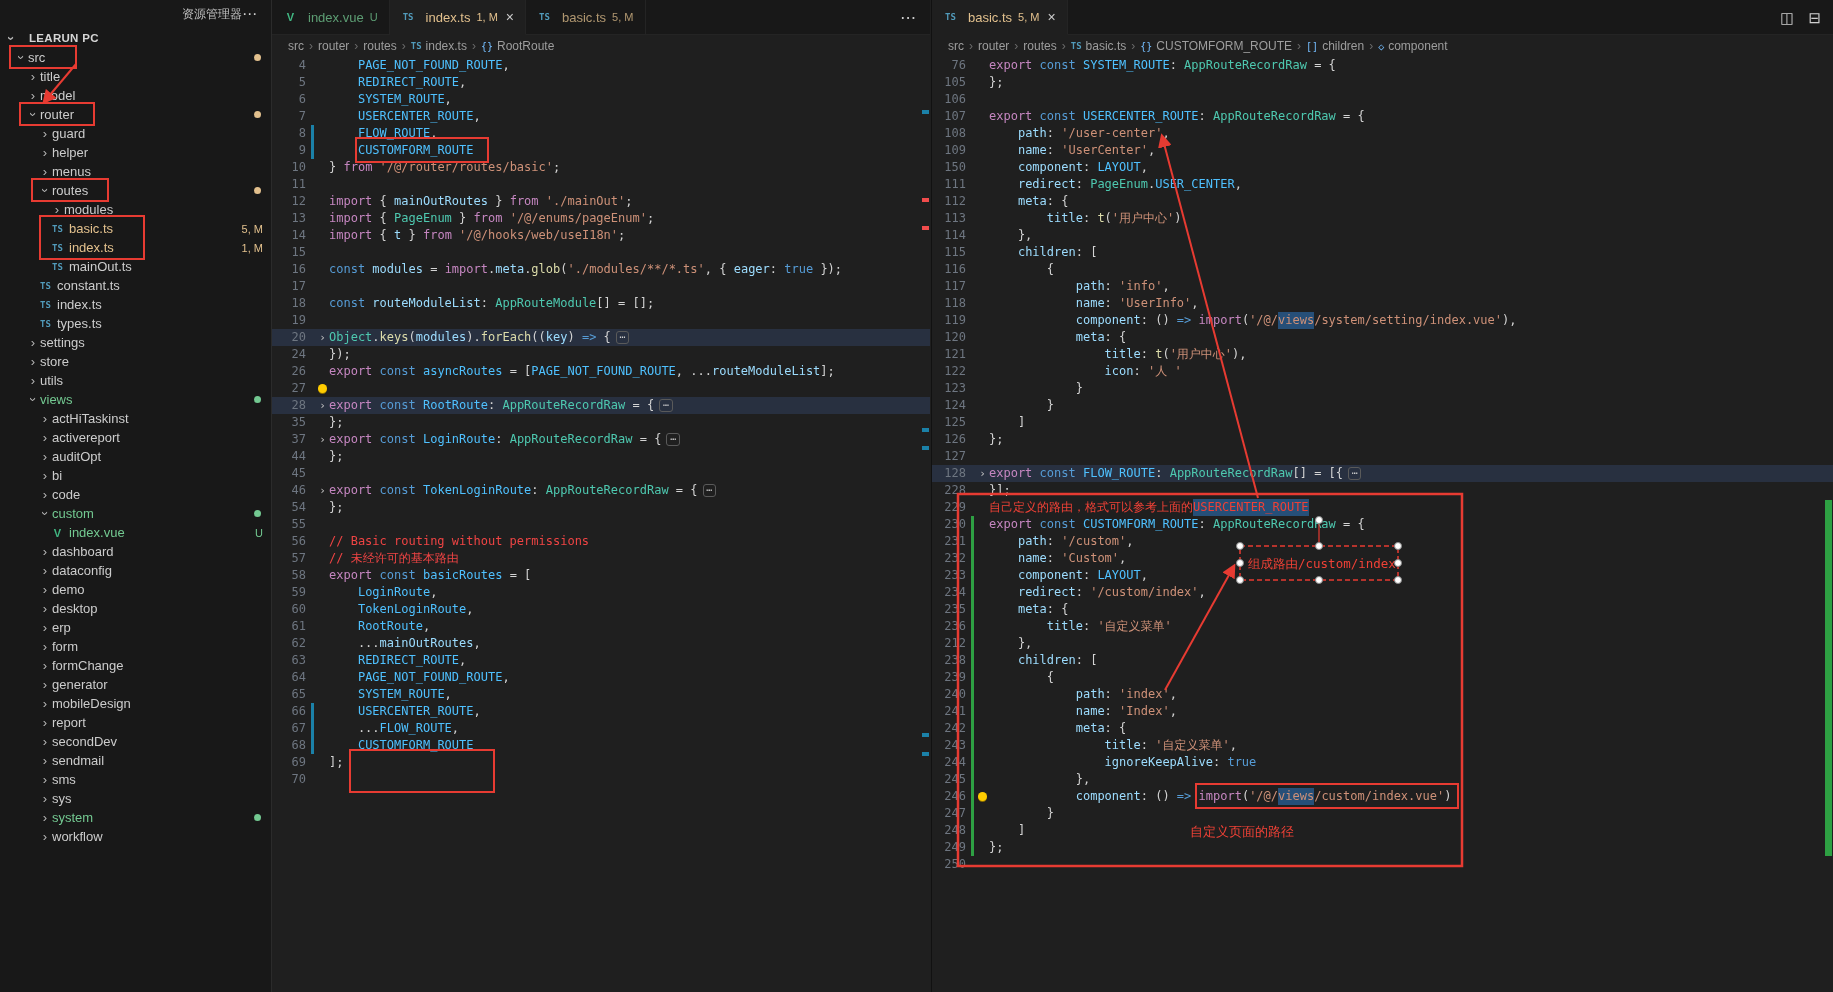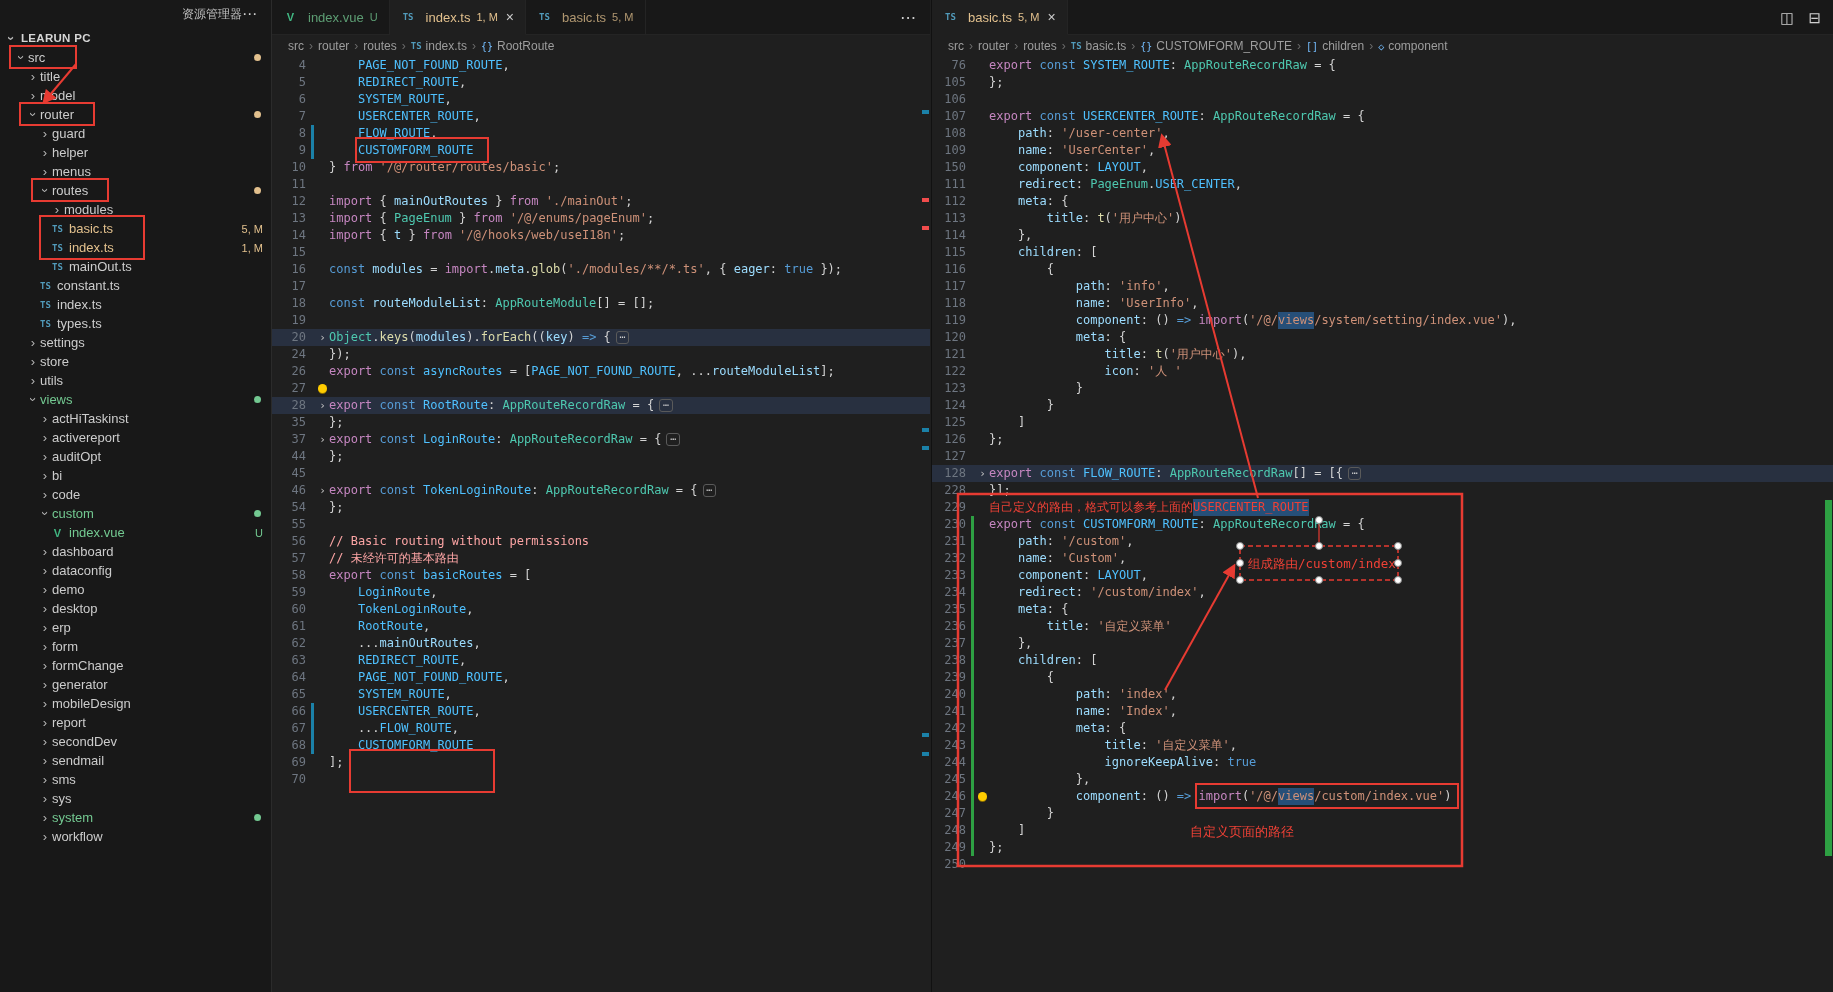--- a/index.html
+++ b/index.html
@@ -6,21 +6,21 @@
   html,body { width:1833px; height:992px; overflow:hidden; background:#1f1f1f;
     font-family:"Liberation Sans","DejaVu Sans",sans-serif; }
   .app { position:relative; width:1833px; height:992px; background:#1f1f1f; color:#ccc; }
 
   
   .explorer { position:absolute; left:0; top:0; width:272px; height:992px; background:#181818;
     border-right:1px solid #2b2b2b; font-size:13px; overflow:hidden; }
   .exp-head { height:28px; display:flex; align-items:center; justify-content:flex-end;
     padding:0 14px 0 16px; font-size:12px; color:#bfbfbf; }
   .more { color:#cfcfcf; font-size:15px; cursor:pointer; }
-  .proj-head { height:20px; display:flex; align-items:center; gap:3px; font-weight:700;
+  .proj-head { height:20px; display:flex; align-items:center; gap:11px; font-weight:700;
     font-size:11.5px; color:#d6d6d6; padding-left:4px; letter-spacing:.3px; }
   .tree { position:relative; }
   .trow { position:relative; height:19px; display:flex; align-items:center; cursor:pointer; }
   .twist { width:14px; min-width:14px; color:#b5b5b5; font-size:13px; display:inline-flex;
     justify-content:center; }
   .twist.open { transform:rotate(90deg); }
   .tlabel { color:#cccccc; white-space:nowrap; }
   .tlabel.mod { color:#e2c08d; } .tlabel.new { color:#73c991; }
   .tbadge { position:absolute; right:8px; font-size:11px; }
   .tbadge.mod { color:#e2c08d; } .tbadge.new { color:#73c991; }
@@ -64,21 +64,21 @@
   .ln { width:34px; min-width:34px; text-align:right; color:#6e7681; padding-left:6px; }
   .chg { width:3px; min-width:3px; margin:0 2px 0 5px; }
   .chg.blue { background:#1b81a8; } .chg.green { background:#2ea043; }
   .glyph { width:13px; min-width:13px; color:#c5c5c5; font-size:11px; display:flex;
     align-items:center; justify-content:center; }
   .bulbdot { width:9px; height:9px; border-radius:50%; background:#ffcc00;
     box-shadow:0 1px 0 #8a6d00; }
   .codeln { white-space:pre; display:flex; align-items:center; }
   .tk { white-space:pre; }
   .tk.k{color:#c586c0}.tk.d{color:#569cd6}.tk.v{color:#9cdcfe}.tk.c4{color:#4fc1ff}
-  .tk.s{color:#ce9178}.tk.t{color:#4ec9b0}.tk.f{color:#dcdcaa}.tk.m{color:#fca5a5}
+  .tk.s{color:#ce9178}.tk.t{color:#4ec9b0}.tk.f{color:#dcdcaa}.tk.m{color:#ef4444}
   .tk.p{color:#d4d4d4}.tk.annot{color:#ef4136}
   .tk.sel{background:#264f78}
   .foldbox { border:1px solid #5a5a5a; color:#d0d0d0; border-radius:3px; font-size:9px;
     line-height:11px; padding:0 3px; margin-left:5px; cursor:pointer; }
 
   .ruler { position:absolute; top:0; right:0; width:10px; bottom:0; }
   .rmark { position:absolute; right:1px; width:7px; height:4px; }
   .rmark.blue{background:#1b81a8}.rmark.red{background:#f14c4c}.rmark.green{background:#2ea043}
 
   
@@ -434,21 +434,21 @@
         <div class="line hl"><span class="ln">128</span><span class="chg "></span><span class="glyph">›</span><span class="codeln"><span class="tk k">export</span><span class="tk p"> </span><span class="tk d">const</span><span class="tk p"> </span><span class="tk c4">FLOW_ROUTE</span><span class="tk p">: </span><span class="tk t">AppRouteRecordRaw</span><span class="tk p">[] = [{</span><span class="foldbox">⋯</span></span></div>
         <div class="line"><span class="ln">228</span><span class="chg "></span><span class="glyph"></span><span class="codeln"><span class="tk p">}];</span></span></div>
         <div class="line"><span class="ln">229</span><span class="chg "></span><span class="glyph"></span><span class="codeln"><span class="tk annot">自己定义的路由，格式可以参考上面的</span><span class="tk annot sel">USERCENTER_ROUTE</span></span></div>
         <div class="line"><span class="ln">230</span><span class="chg green"></span><span class="glyph"></span><span class="codeln"><span class="tk k">export</span><span class="tk p"> </span><span class="tk d">const</span><span class="tk p"> </span><span class="tk c4">CUSTOMFORM_ROUTE</span><span class="tk p">: </span><span class="tk t">AppRouteRecordRaw</span><span class="tk p"> = {</span></span></div>
         <div class="line"><span class="ln">231</span><span class="chg green"></span><span class="glyph"></span><span class="codeln"><span class="tk ">    </span><span class="tk v">path</span><span class="tk p">: </span><span class="tk s">'/custom'</span><span class="tk p">,</span></span></div>
         <div class="line"><span class="ln">232</span><span class="chg green"></span><span class="glyph"></span><span class="codeln"><span class="tk ">    </span><span class="tk v">name</span><span class="tk p">: </span><span class="tk s">'Custom'</span><span class="tk p">,</span></span></div>
         <div class="line"><span class="ln">233</span><span class="chg green"></span><span class="glyph"></span><span class="codeln"><span class="tk ">    </span><span class="tk v">component</span><span class="tk p">: </span><span class="tk c4">LAYOUT</span><span class="tk p">,</span></span></div>
         <div class="line"><span class="ln">234</span><span class="chg green"></span><span class="glyph"></span><span class="codeln"><span class="tk ">    </span><span class="tk v">redirect</span><span class="tk p">: </span><span class="tk s">'/custom/index'</span><span class="tk p">,</span></span></div>
         <div class="line"><span class="ln">235</span><span class="chg green"></span><span class="glyph"></span><span class="codeln"><span class="tk ">    </span><span class="tk v">meta</span><span class="tk p">: {</span></span></div>
         <div class="line"><span class="ln">236</span><span class="chg green"></span><span class="glyph"></span><span class="codeln"><span class="tk ">        </span><span class="tk v">title</span><span class="tk p">: </span><span class="tk s">'自定义菜单'</span></span></div>
-        <div class="line"><span class="ln">237</span><span class="chg green"></span><span class="glyph"></span><span class="codeln"><span class="tk p">    },</span></span></div>
+        <div class="line"><span class="ln">212</span><span class="chg green"></span><span class="glyph"></span><span class="codeln"><span class="tk p">    },</span></span></div>
         <div class="line"><span class="ln">238</span><span class="chg green"></span><span class="glyph"></span><span class="codeln"><span class="tk ">    </span><span class="tk v">children</span><span class="tk p">: [</span></span></div>
         <div class="line"><span class="ln">239</span><span class="chg green"></span><span class="glyph"></span><span class="codeln"><span class="tk p">        {</span></span></div>
         <div class="line"><span class="ln">240</span><span class="chg green"></span><span class="glyph"></span><span class="codeln"><span class="tk ">            </span><span class="tk v">path</span><span class="tk p">: </span><span class="tk s">'index'</span><span class="tk p">,</span></span></div>
         <div class="line"><span class="ln">241</span><span class="chg green"></span><span class="glyph"></span><span class="codeln"><span class="tk ">            </span><span class="tk v">name</span><span class="tk p">: </span><span class="tk s">'Index'</span><span class="tk p">,</span></span></div>
         <div class="line"><span class="ln">242</span><span class="chg green"></span><span class="glyph"></span><span class="codeln"><span class="tk ">            </span><span class="tk v">meta</span><span class="tk p">: {</span></span></div>
         <div class="line"><span class="ln">243</span><span class="chg green"></span><span class="glyph"></span><span class="codeln"><span class="tk ">                </span><span class="tk v">title</span><span class="tk p">: </span><span class="tk s">'自定义菜单'</span><span class="tk p">,</span></span></div>
         <div class="line"><span class="ln">244</span><span class="chg green"></span><span class="glyph"></span><span class="codeln"><span class="tk ">                </span><span class="tk v">ignoreKeepAlive</span><span class="tk p">: </span><span class="tk d">true</span></span></div>
         <div class="line"><span class="ln">245</span><span class="chg green"></span><span class="glyph"></span><span class="codeln"><span class="tk p">            },</span></span></div>
         <div class="line"><span class="ln">246</span><span class="chg green"></span><span class="glyph"><span class="bulbdot"></span></span><span class="codeln"><span class="tk ">            </span><span class="tk v">component</span><span class="tk p">: () </span><span class="tk d">=&gt;</span><span class="tk p"> </span><span class="tk k">import</span><span class="tk p">(</span><span class="tk s">'/@/</span><span class="tk s sel">views</span><span class="tk s">/custom/index.vue'</span><span class="tk p">)</span></span></div>
         <div class="line"><span class="ln">247</span><span class="chg green"></span><span class="glyph"></span><span class="codeln"><span class="tk p">        }</span></span></div>

